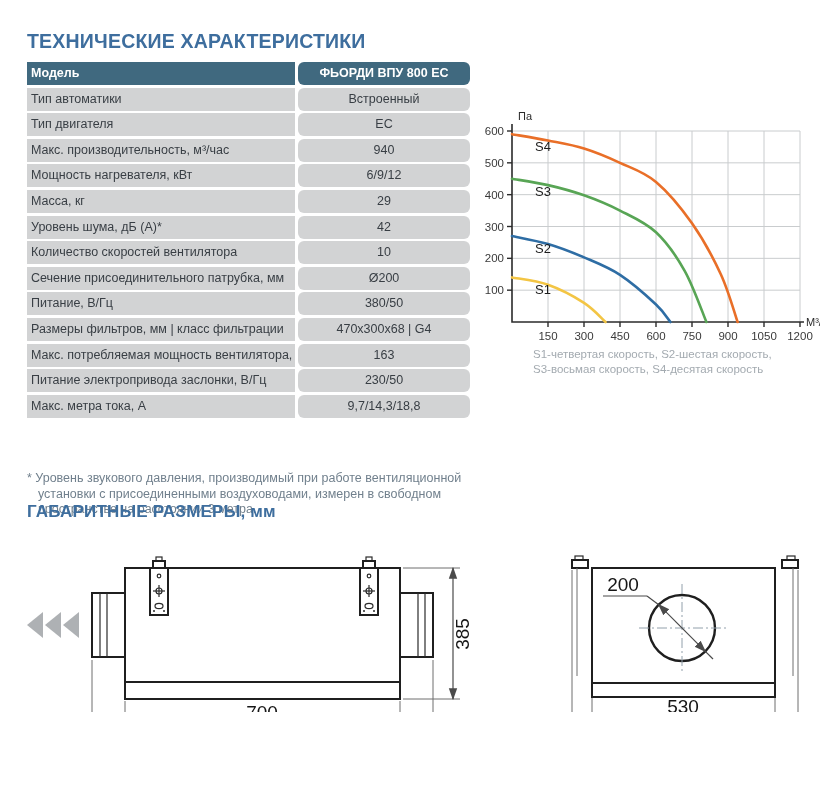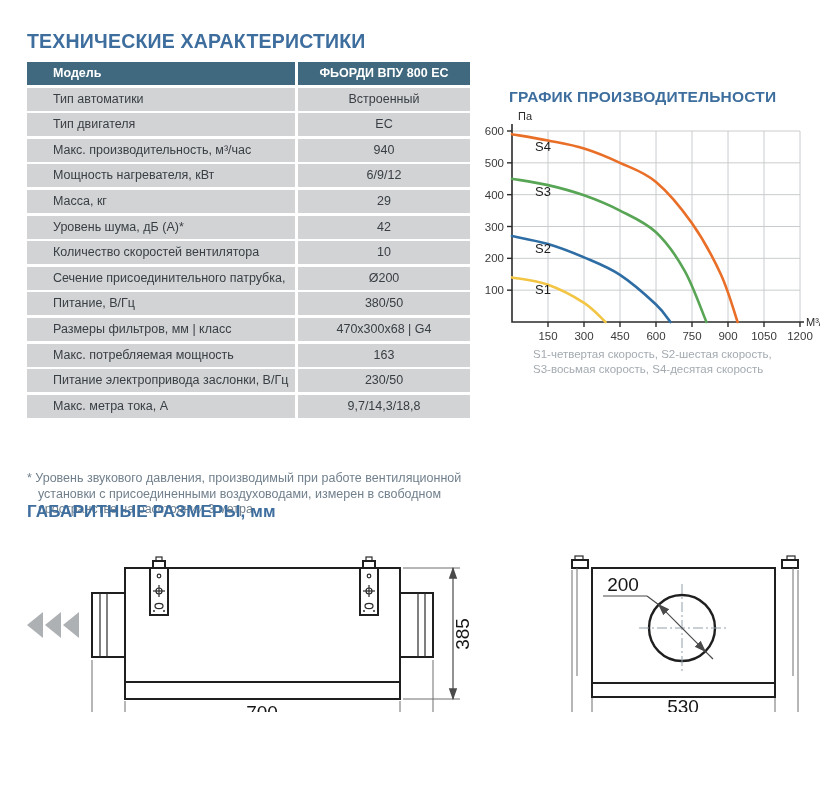--- a/index.html
+++ b/index.html
@@ -7,22 +7,22 @@
         font-family:"Liberation Sans",sans-serif;}
   .heading{position:absolute;font-weight:bold;color:var(--accent);letter-spacing:.2px;}
   #main-title{left:27px;top:30px;font-size:19.5px;}
   #chart-title{left:509px;top:88px;font-size:15.5px;}
   #dims-title{left:27px;top:502px;font-size:17px;}
 
   
   #spec-table{position:absolute;left:27px;top:62px;width:443px;}
   .trow{display:flex;gap:3px;margin-bottom:2.6px;}
   .tcell{height:23px;line-height:23px;font-size:12.5px;background:var(--table-row-bg);color:var(--table-text);}
-  .tlabel{flex:0 0 268px;padding-left:26px;box-sizing:border-box;text-align:left;}
-  .tvalue{flex:1;text-align:center;}
+  .tlabel{flex:0 0 268px;padding-left:4px;box-sizing:border-box;text-align:left;}
+  .tvalue{flex:1;text-align:center;border-radius:6px;}
   .trow.head .tcell{background:var(--table-header-bg);color:#fff;font-weight:bold;}
 
   #footnote{position:absolute;left:27px;top:431px;width:445px;font-size:12.5px;line-height:15.5px;
             color:var(--footnote-text);white-space:pre-line;padding-left:11px;text-indent:-11px;margin-top:40px;}
 
   
   #perf-chart{position:absolute;left:485px;top:110px;overflow:visible;}
   #perf-chart .tick{font-size:11.5px;fill:#3a3a3a;font-family:"Liberation Sans",sans-serif;}
   #perf-chart .unit{font-size:11px;fill:#2c2c2c;font-family:"Liberation Sans",sans-serif;}
   #perf-chart .series-label{font-size:13px;fill:#1d1d1d;font-family:"Liberation Sans",sans-serif;}
@@ -105,21 +105,20 @@
           <div class="tcell tlabel">Макс. метра тока, А</div>
           <div class="tcell tvalue">9,7/14,3/18,8</div>
         </div>
       </div>
   </div>
 
   <div id="footnote">* Уровень звукового давления, производимый при работе вентиляционной
 установки с присоединенными воздуховодами, измерен в свободном
 пространстве на расстоянии 3 метра.</div>
 
-  <div id="chart-title" class="heading">ГРАФИК ПРОИЗВОДИТЕЛЬНОСТИ</div>
   <svg id="perf-chart" width="340" height="250">
       <line x1="63" y1="21" x2="63" y2="212" stroke="#c9ccce" stroke-width="1"></line>
       <line x1="99" y1="21" x2="99" y2="212" stroke="#c9ccce" stroke-width="1"></line>
       <line x1="135" y1="21" x2="135" y2="212" stroke="#c9ccce" stroke-width="1"></line>
       <line x1="171" y1="21" x2="171" y2="212" stroke="#c9ccce" stroke-width="1"></line>
       <line x1="207" y1="21" x2="207" y2="212" stroke="#c9ccce" stroke-width="1"></line>
       <line x1="243" y1="21" x2="243" y2="212" stroke="#c9ccce" stroke-width="1"></line>
       <line x1="279" y1="21" x2="279" y2="212" stroke="#c9ccce" stroke-width="1"></line>
       <line x1="315" y1="21" x2="315" y2="212" stroke="#c9ccce" stroke-width="1"></line>
       <line x1="27" y1="180.16666666666666" x2="315" y2="180.16666666666666" stroke="#c9ccce" stroke-width="1"></line>

